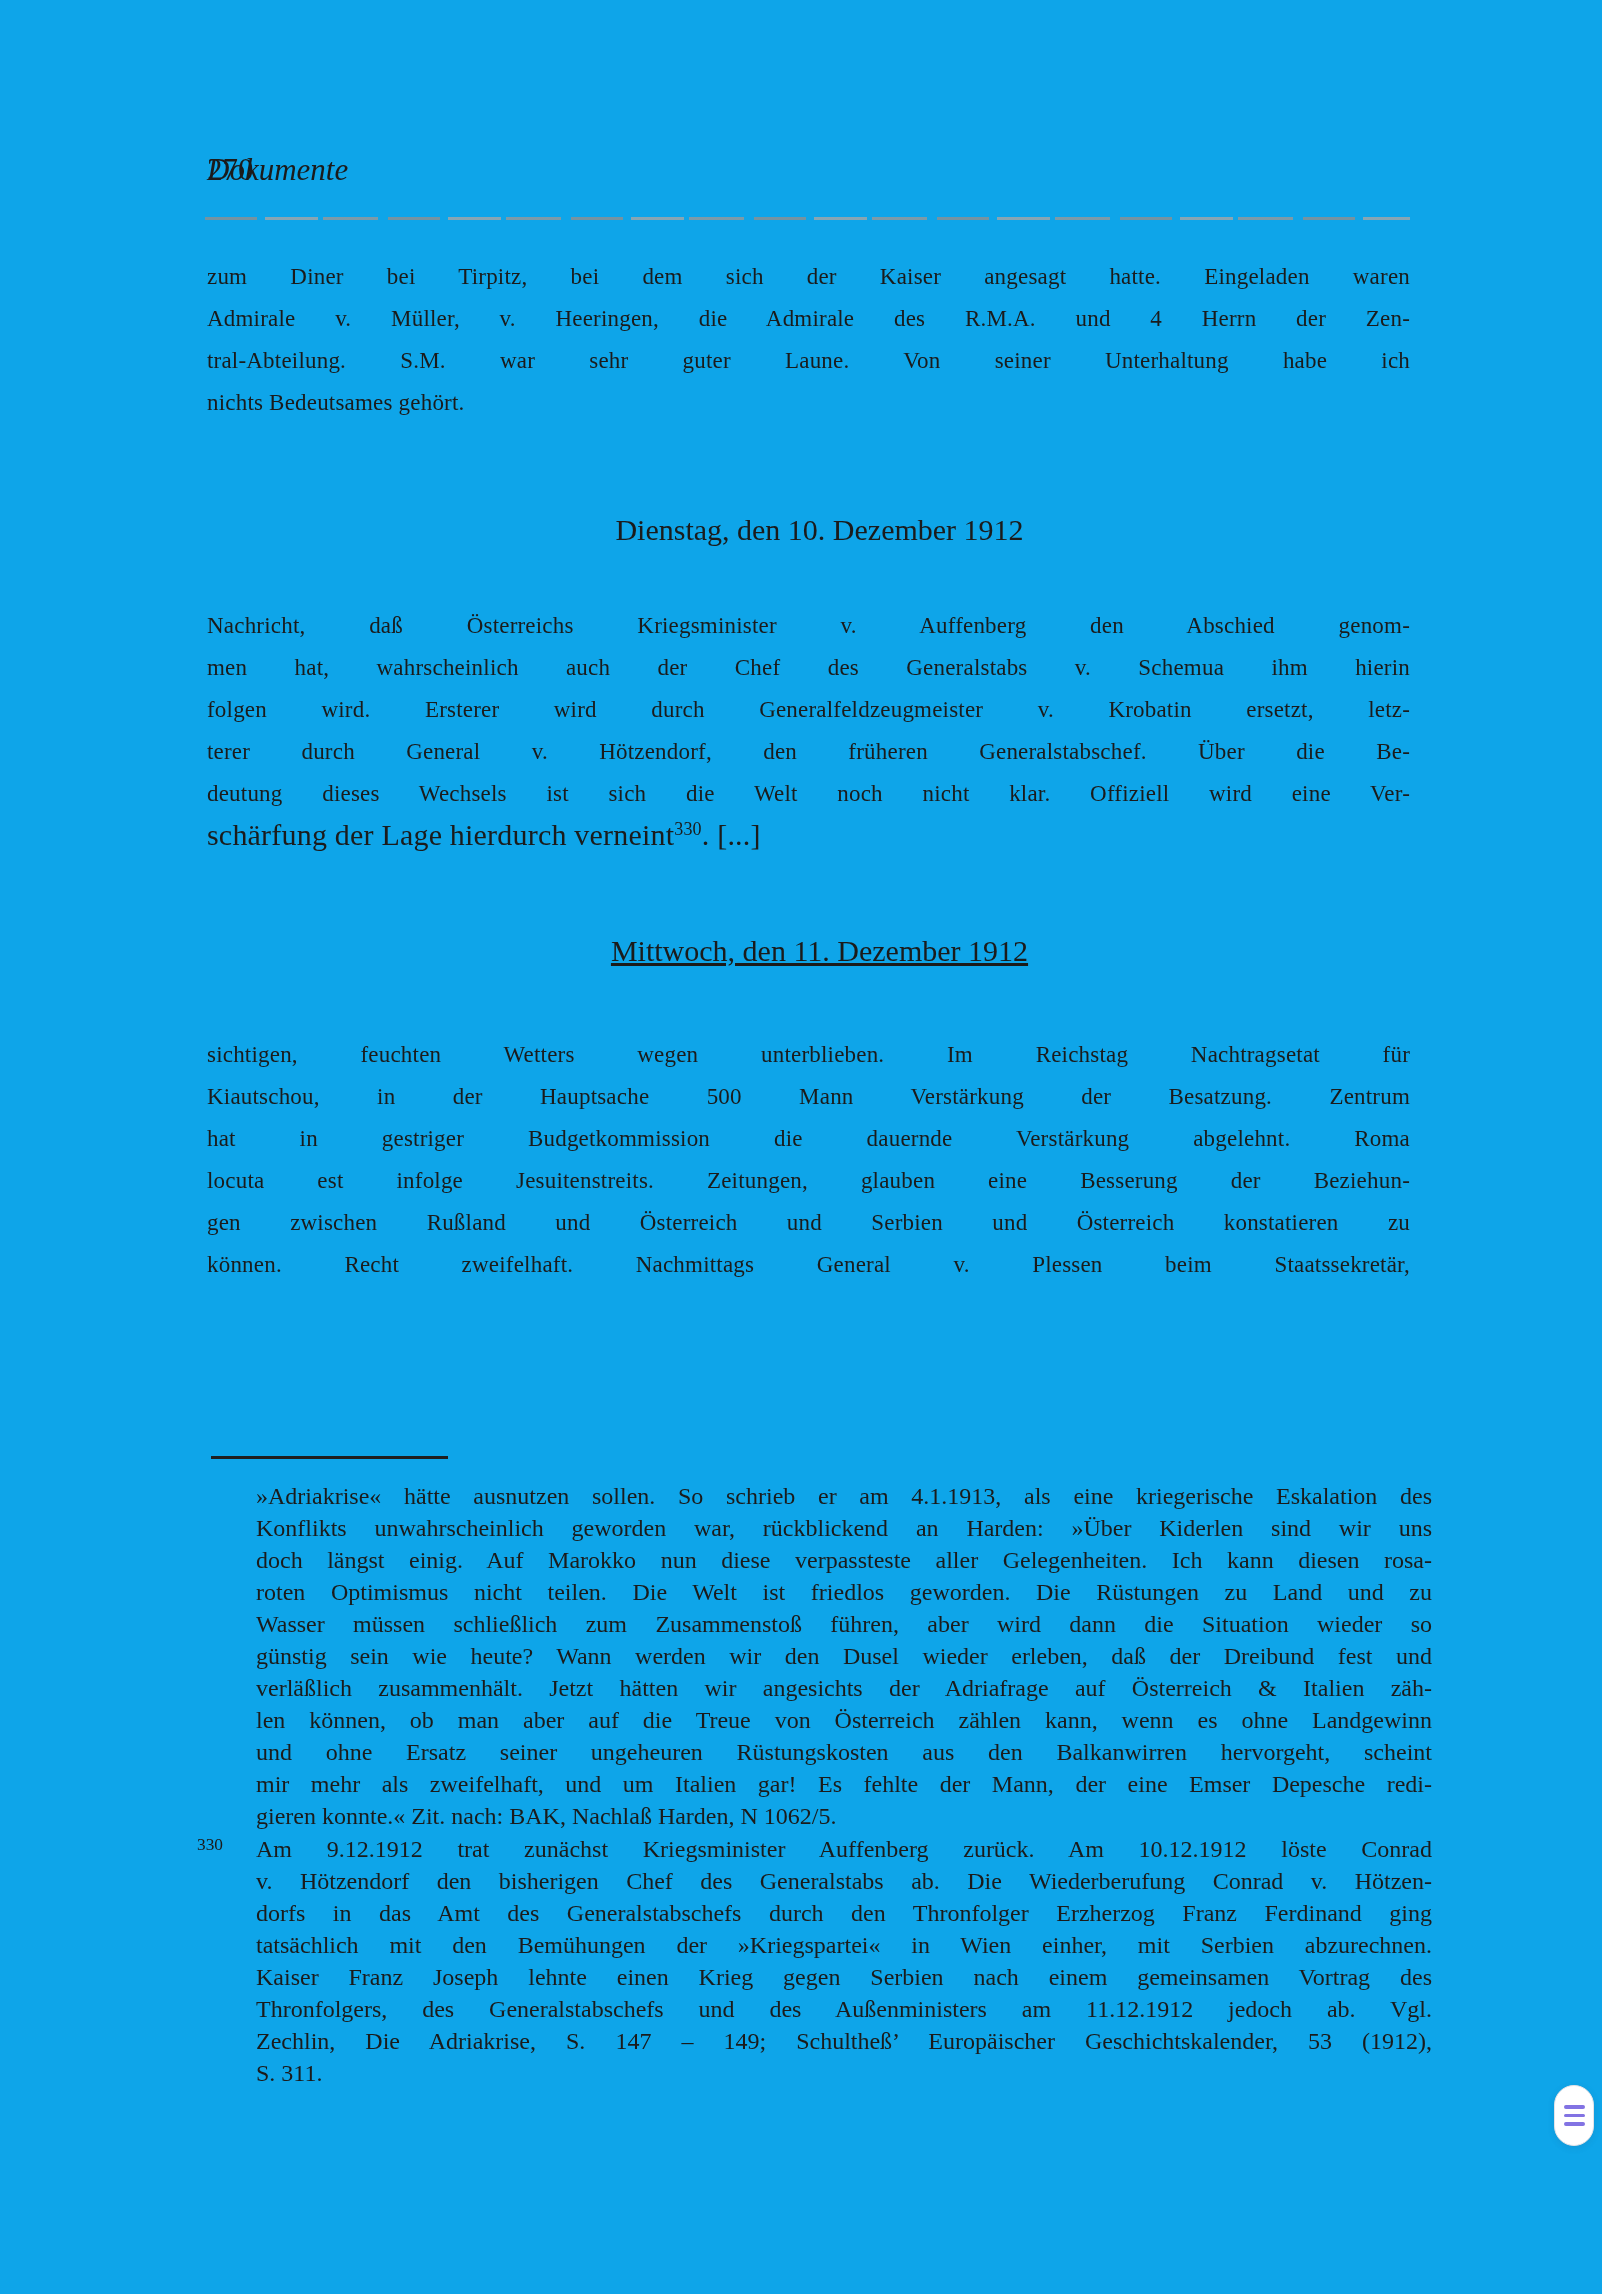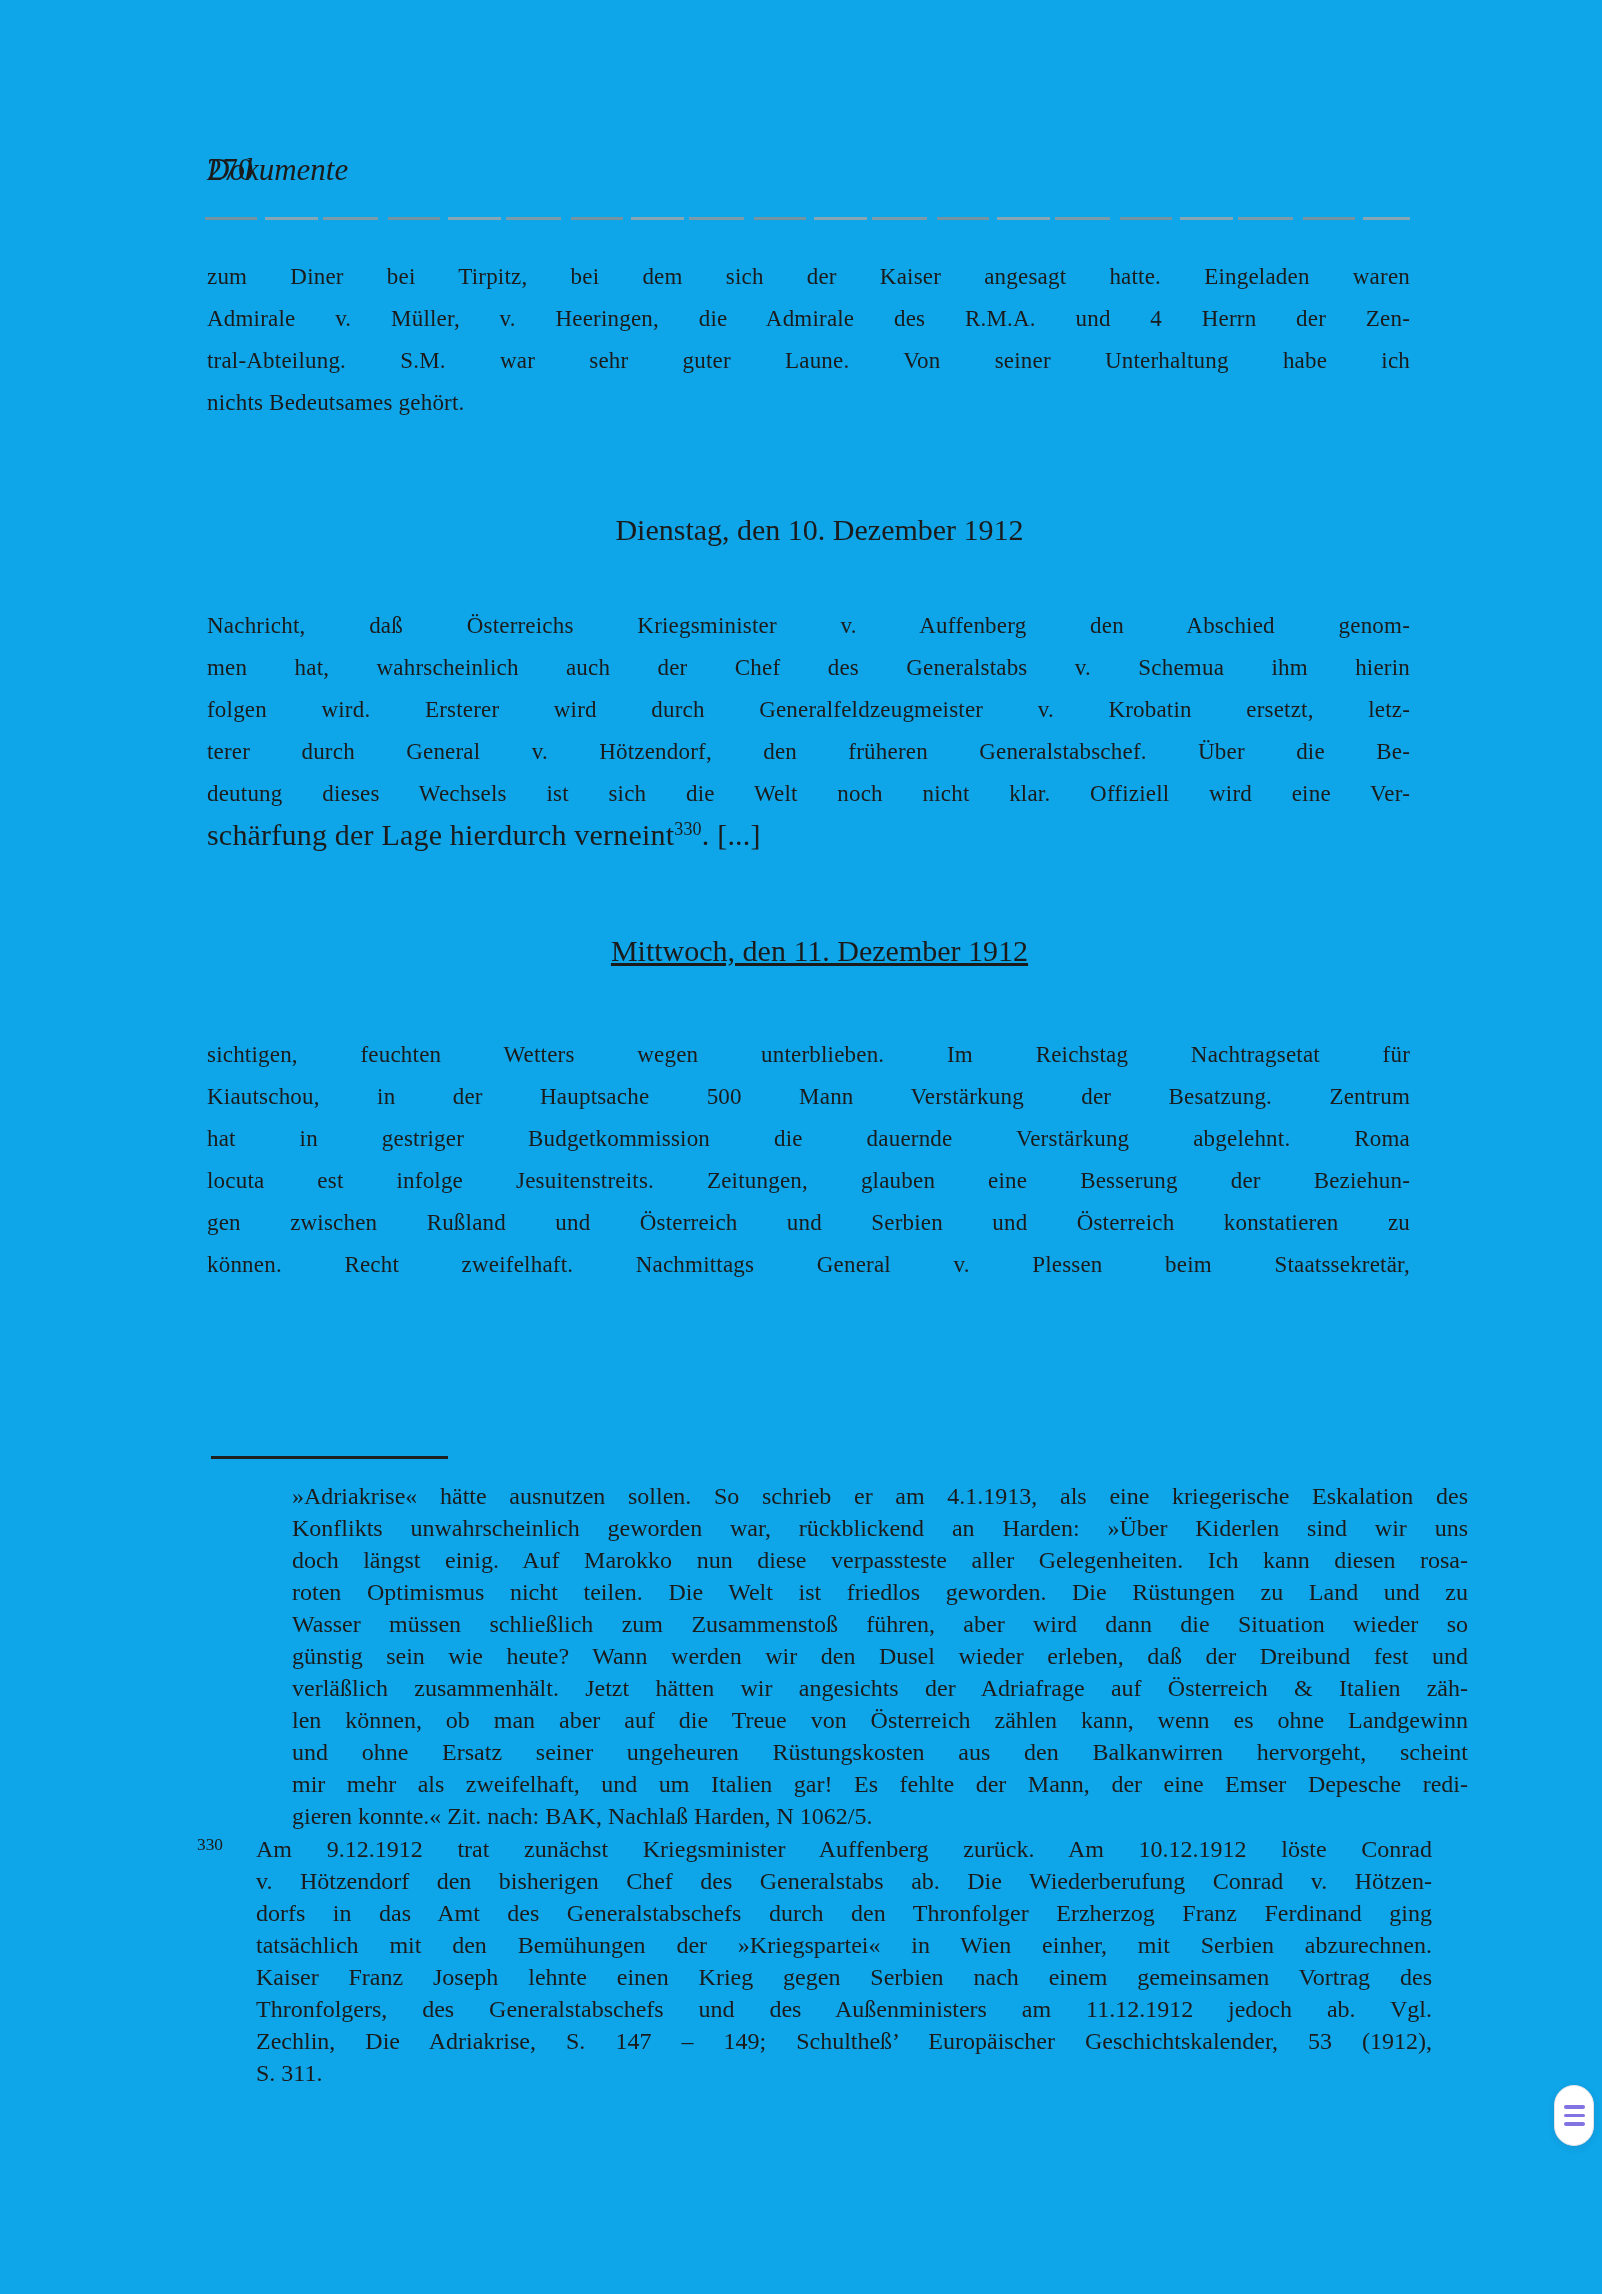--- a/index.html
+++ b/index.html
@@ -24,21 +24,21 @@
   .p2last { position:absolute; left:207px; top:814px; font-size:30px; line-height:42px; letter-spacing:0.2px; }
   .p3 { top:1034px; }
   .heading { position:absolute; left:207px; width:1225px; text-align:center; font-size:30px; }
   .h1 { top:513px; }
   .h2 { top:934px;text-decoration:underline; }
   .line { text-align:justify; text-align-last:justify; }
   .line.last { text-align-last:left; }
   .fnref { font-size:18px; vertical-align:9.6px; line-height:0; text-decoration:none; color:inherit; }
   .fn-rule { position:absolute; top:1456px; left:211px; width:237px; height:2.9px; background:#1f1f1f; }
   .fnblock { position:absolute; left:256px; width:1176px; font-size:24px; line-height:32px; }
-  .fncont { top:1480px;margin-left:36px; }
+  .fncont { top:1480px; }
   .fn330 { top:1833px; }
   .fnmarker { position:absolute; left:197px; top:1835px; font-size:17.3px; }
   .fab {
     position:absolute; left:1554px; top:2085px; width:40px; height:61px;
     border-radius:21px; background:#ffffff; border:1.9px solid #e3e3e7;
     box-shadow:0 1.9px 7.7px rgba(60,60,90,.12);
     display:flex; flex-direction:column; justify-content:center; align-items:center;
     gap:4.8px; padding:0; cursor:pointer; box-sizing:border-box;
   }
   .fab .bar { width:21px; height:3.8px; border-radius:1.9px; background:#8273e3; display:block; }

